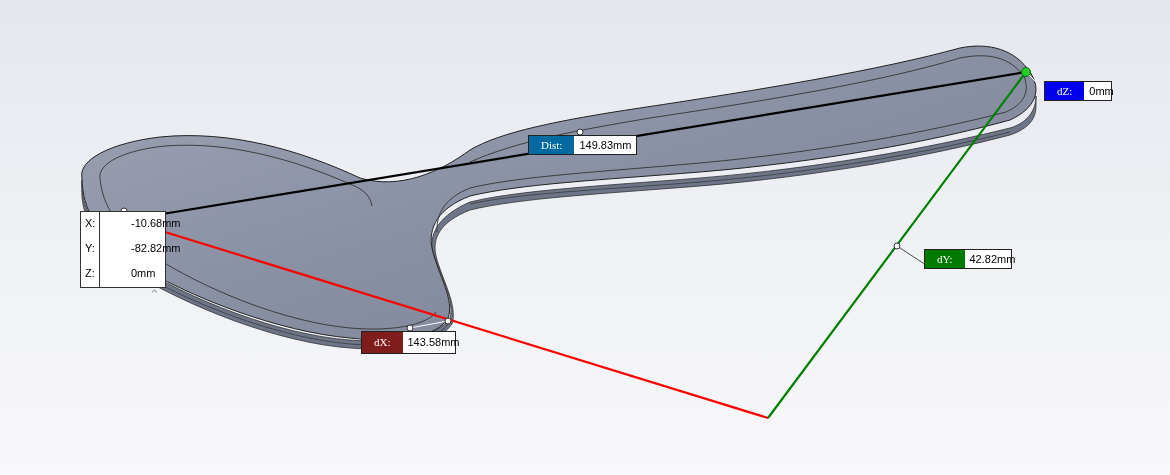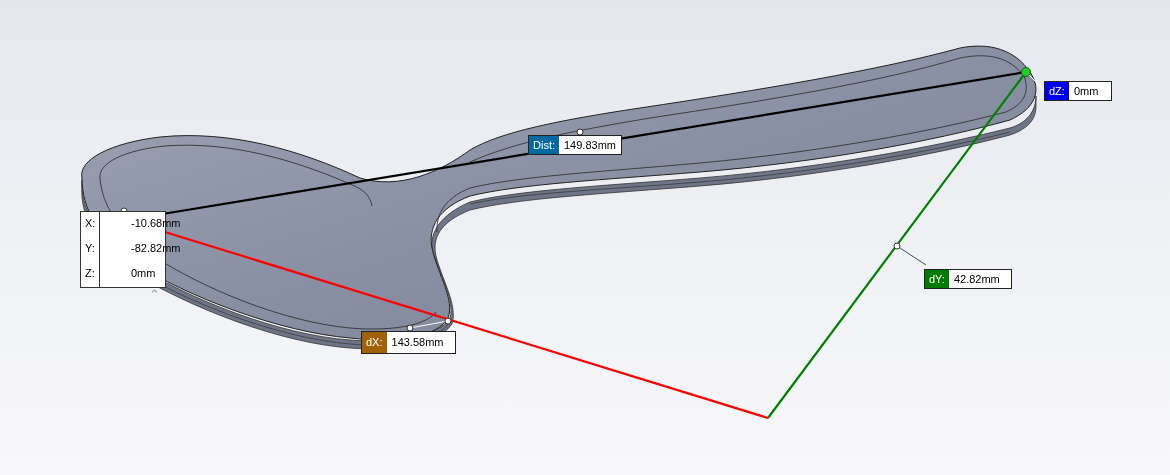--- a/index.html
+++ b/index.html
@@ -3,21 +3,21 @@
 <meta charset="utf-8">
 <style>
   html,body{margin:0;padding:0;}
   body{width:1170px;height:475px;overflow:hidden;position:relative;
     background:linear-gradient(180deg,#e4e7ee 0%,#eef0f4 45%,#f8f8fa 100%);
     font-family:"Liberation Sans",sans-serif;}
   #viewport{position:absolute;left:0;top:0;width:1170px;height:475px;}
   svg{position:absolute;left:0;top:0;}
   .callout{position:absolute;display:flex;background:#fff;border:1px solid #222;
     font-size:11px;line-height:18px;height:18px;box-sizing:content-box;}
-  .callout .lbl{color:#fff;padding:0 4px;display:flex;align-items:center;}
+  .callout .lbl{color:#fff;padding:0 12px;display:flex;align-items:center;font-family:Liberation Serif, serif;}
   .callout .val{color:#000;padding:0 5px;display:flex;align-items:center;}
   .xyz{position:absolute;left:80px;top:211px;width:84px;height:75px;background:#fff;
     border:1px solid #333;font-size:11px;}
   .xyz .row{position:absolute;left:0;height:16px;width:84px;}
   .xyz .rl{position:absolute;left:4px;width:14px;color:#000;}
   .xyz .rv{position:absolute;left:22px;color:#000;margin-left:28px;}
   .xyz .sep{position:absolute;left:18px;top:0;width:1px;height:75px;background:#333;}
   .caret{position:absolute;left:149px;top:287px;font-size:13px;color:#9aa0a8;}
 </style>
 </head>
@@ -98,22 +98,22 @@
 <div class="callout" style="left:528px;top:135px;">
   <span class="lbl" style="background:#0369a1;">Dist:</span>
   <span class="val">149.83mm</span>
 </div>
 
 <div class="callout" style="left:1044px;top:81px;width:66px;">
   <span class="lbl" style="background:#0000ee;">dZ:</span>
   <span class="val">0mm</span>
 </div>
 
-<div class="callout" style="left:924px;top:269px;width:86px;">
+<div class="callout" style="left:924px;top:249px;width:86px;">
   <span class="lbl" style="background:#007a00;">dY:</span>
   <span class="val">42.82mm</span>
 </div>
 
 <div class="callout" style="left:361px;top:331px;width:93px;height:21px;line-height:21px;">
-  <span class="lbl" style="background:#a16207;">dX:</span>
+  <span class="lbl" style="background:#7f1d1d;">dX:</span>
   <span class="val">143.58mm</span>
 </div>
 </div>
 
 </body></html>

